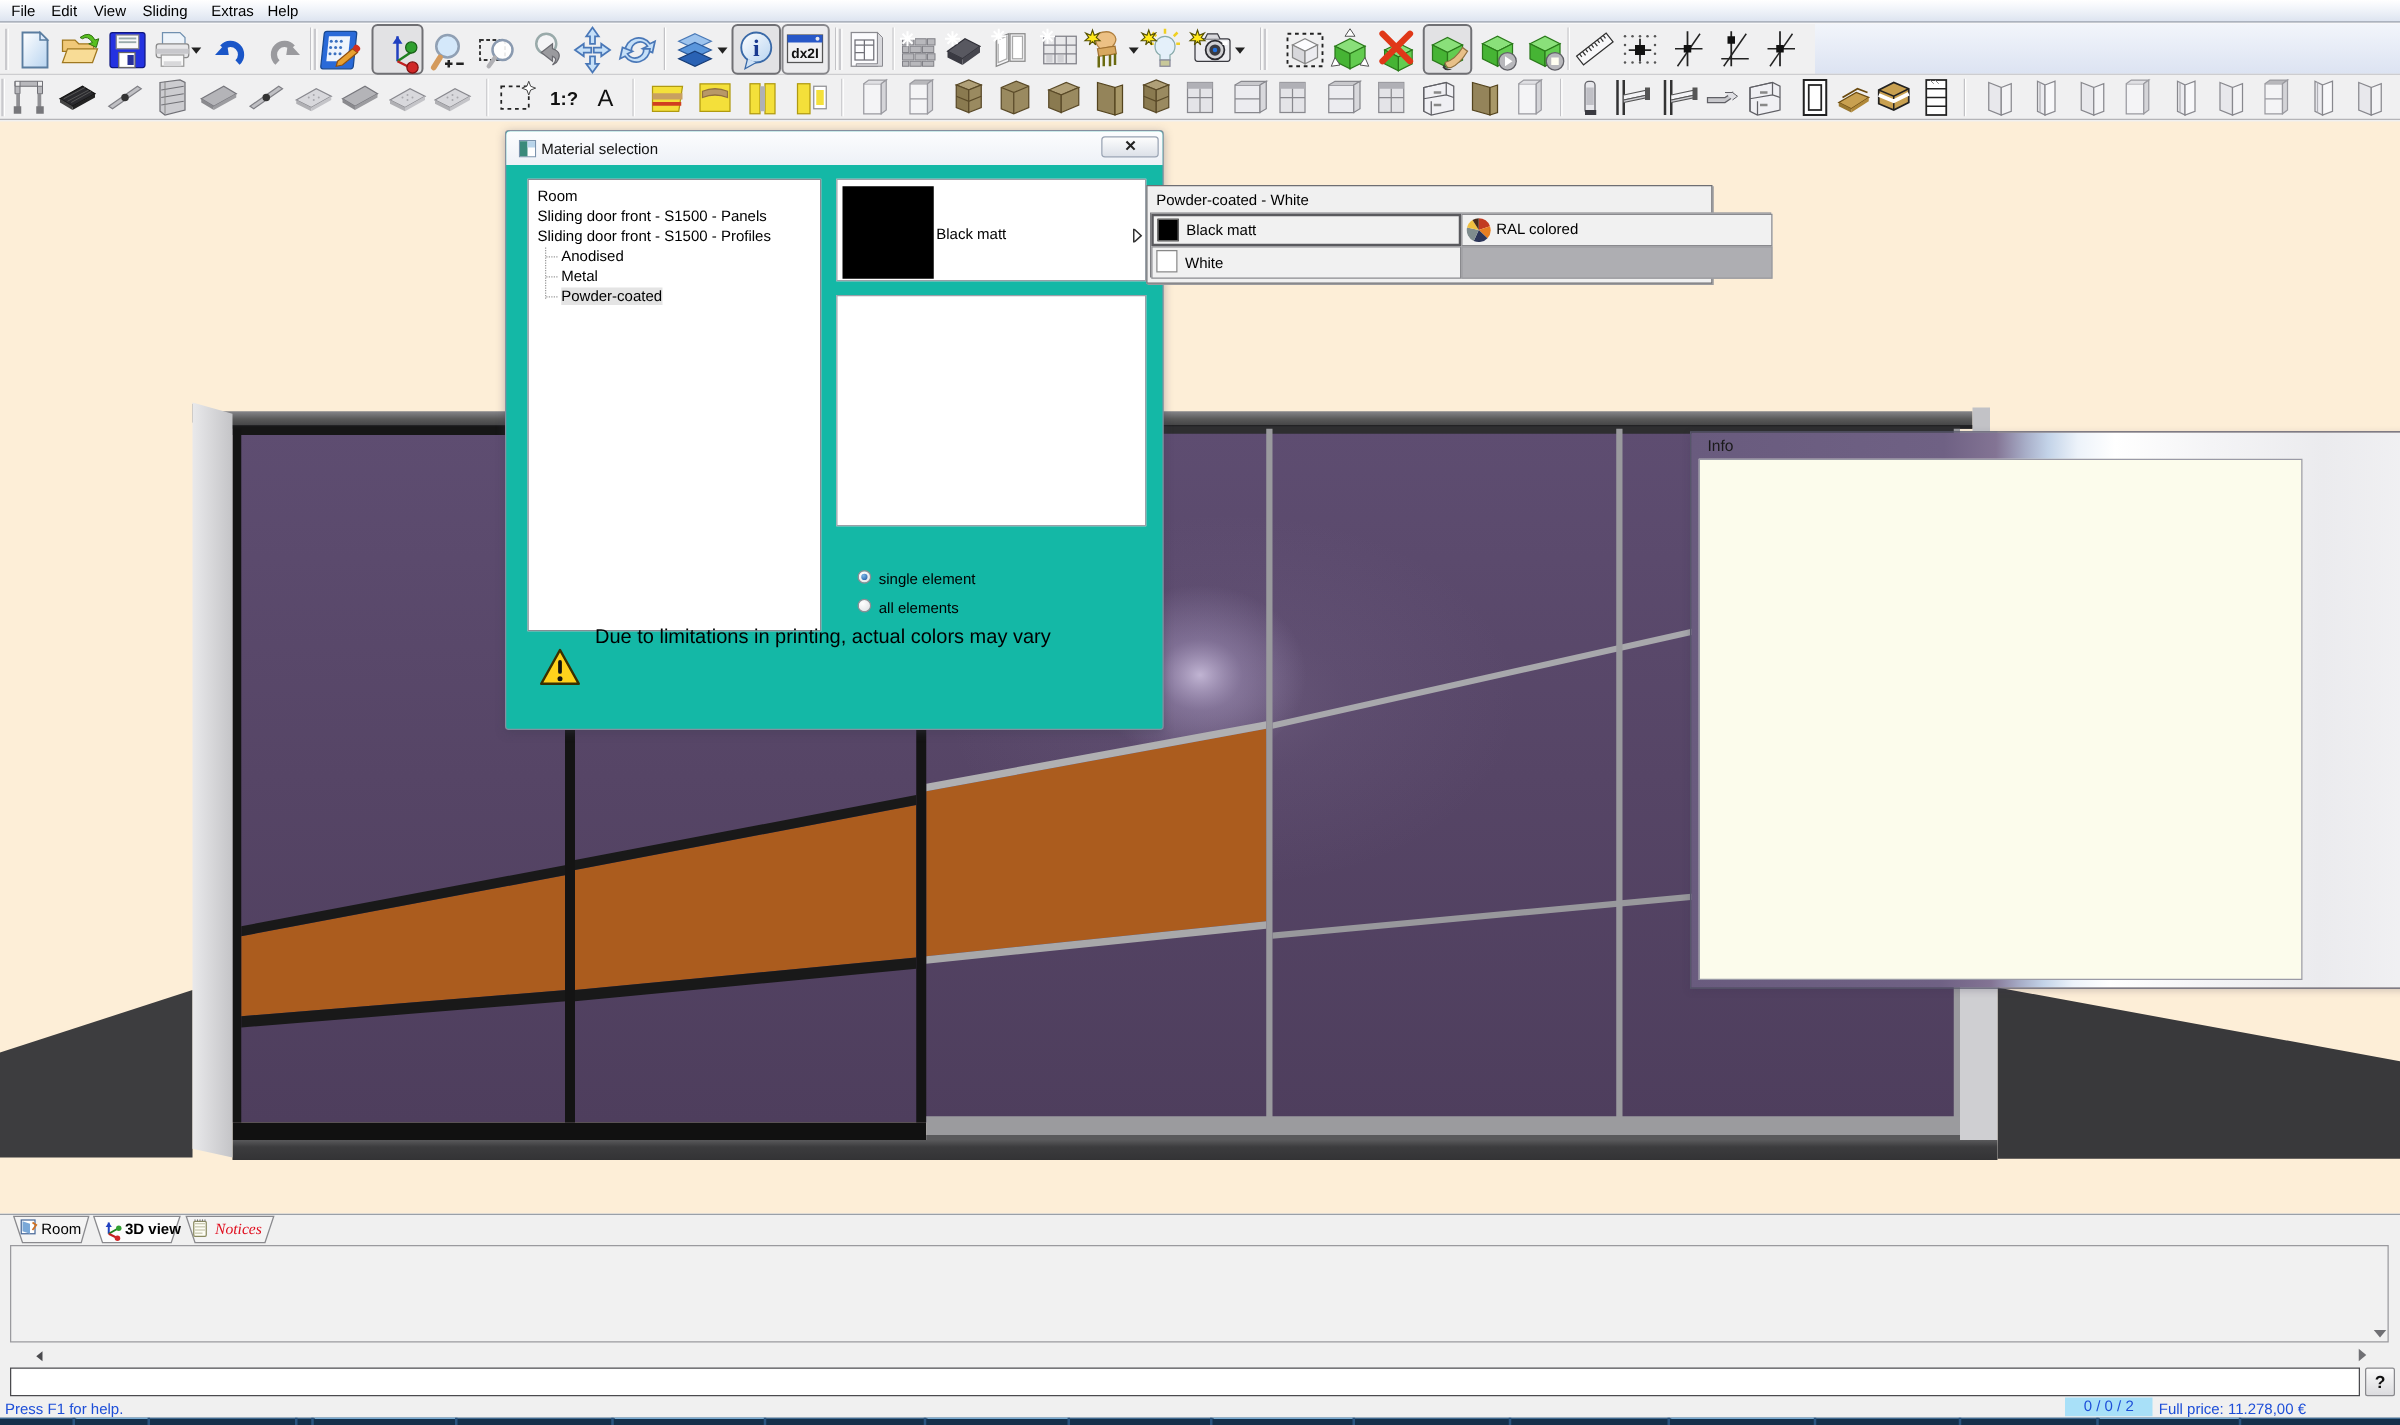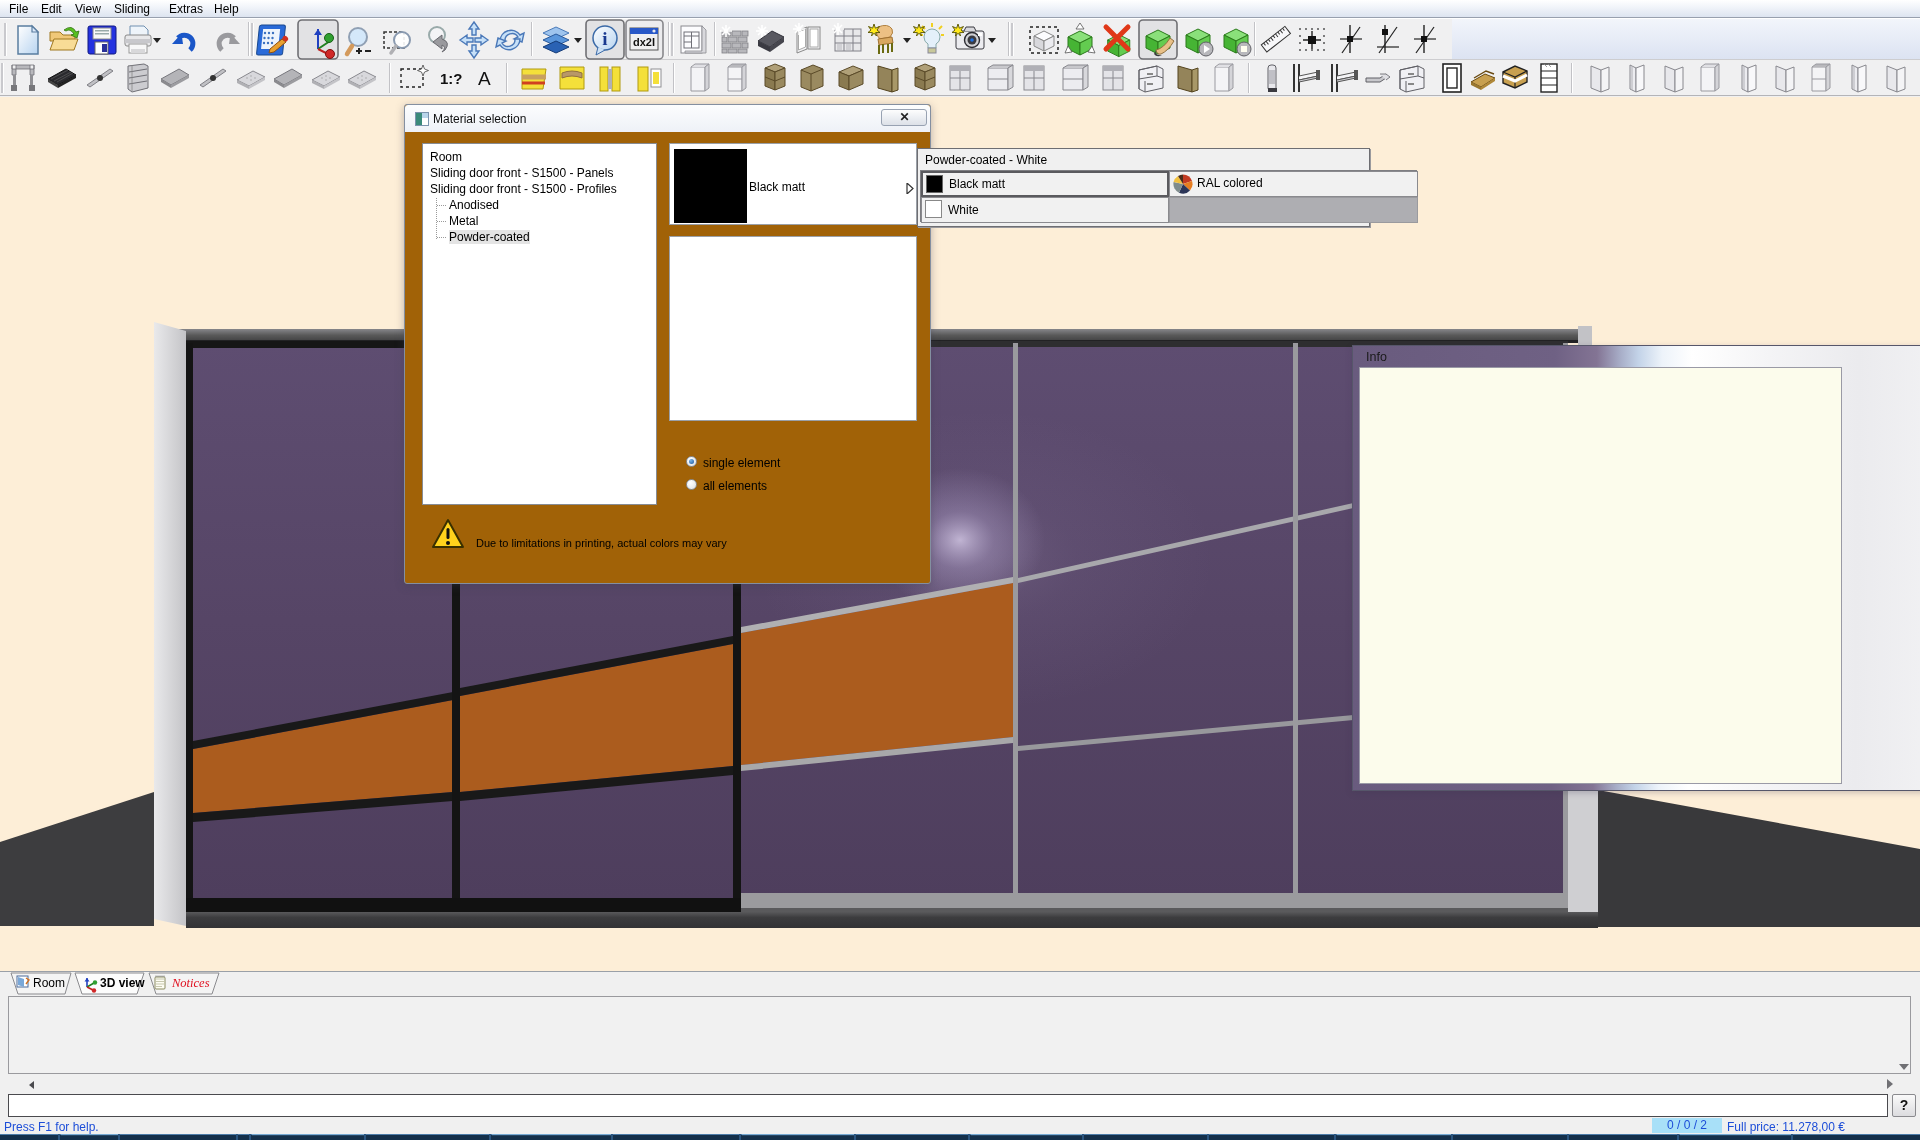--- a/index.html
+++ b/index.html
@@ -8,21 +8,21 @@
 
 #menubar{left:0;top:0;width:1920px;height:18px;background:linear-gradient(#ffffff, #f2f5fa 40%, #dde4f0 100%);border-bottom:1px solid #98a0ae;box-shadow:0 1px 0 #ffffff;font-size:12px;color:#000;}
 #menubar span{position:absolute;top:2px;}
 
 #tb1{left:0;top:19px;width:1920px;height:41px;background:#f0f0f1;border-bottom:1px solid #cdcdd0;}
 #tb1r{left:1452px;top:19px;width:468px;height:41px;background:linear-gradient(#f2f5fb,#dce3f2);border-bottom:1px solid #cdcdd0;}
 #tb2{left:0;top:61px;width:1920px;height:35px;background:#f0f0f1;border-bottom:1px solid #b4b4b8;}
 
 #canvas{left:0;top:97px;width:1920px;height:874px;}
 
-#mat{left:404px;top:104px;width:527px;height:480px;background:#a16207;border:1px solid #848fa0;border-radius:3px;box-shadow:0 2px 8px rgba(60,60,80,.35);}
+#mat{left:404px;top:104px;width:527px;height:480px;background:#14b8a6;border:1px solid #848fa0;border-radius:3px;box-shadow:0 2px 8px rgba(60,60,80,.35);}
 #mat .tbar{position:absolute;left:0;top:0;width:100%;height:27px;background:linear-gradient(#fcfdfe,#eef1f7);border-radius:3px 3px 0 0;}
 #mat .ttl{position:absolute;left:28px;top:7px;font-size:12px;color:#111;}
 #mat .close{position:absolute;right:3px;top:4px;width:46px;height:17px;background:linear-gradient(#fdfdfd,#e9ecf1 60%,#dde1e8);border:1px solid #98a2b2;border-radius:3px;text-align:center;font-size:12px;line-height:15px;color:#222;font-weight:bold;letter-spacing:-1px;}
 #list{left:17px;top:38px;width:235px;height:362px;background:#fff;border:1px solid #878c94;font-size:12px;color:#000;}
 #list div{position:absolute;left:7px;white-space:nowrap;}
 #swbox{left:264px;top:38px;width:248px;height:82px;background:#fff;border:1px solid #9aa0a8;}
 #prevbox{left:264px;top:131px;width:248px;height:185px;background:#fff;border:1px solid #9aa0a8;}
 #applybox{left:264px;top:329px;width:247px;height:71px;border:1px solid #c0c0c0;border-radius:3px;}
 #applybox .lbl{position:absolute;left:8px;top:-7px;background:#f0f0f0;padding:0 3px;font-size:12px;}
 .radio{position:absolute;width:11px;height:11px;border-radius:50%;border:1px solid #8a8f96;background:radial-gradient(circle at 35% 30%,#ffffff,#dcdfe2);}
@@ -711,21 +711,21 @@
   <div id="prevbox" class="abs"></div>
   <div class="radio sel abs" style="left:281px;top:351px"></div>
       <div class="rtext" style="left:298px;top:351px">single element</div>
   <div class="radio abs" style="left:281px;top:374px"></div>
       <div class="rtext" style="left:298px;top:374px">all elements</div>
   <svg class="abs" style="left:26px;top:413px" width="34" height="32" viewBox="0 0 34 32">
         <path d="M17 2 L32 29 L2 29 Z" fill="#ffd21c" stroke="#3a3000" stroke-width="2" stroke-linejoin="round"></path>
         <rect x="15.5" y="10" width="3" height="11" rx="1.5" fill="#111"></rect>
         <circle cx="17" cy="25" r="2" fill="#111"></circle>
       </svg>
-  <div class="abs" style="left:71px;top:432px;font-size:11px">Due to limitations in printing, actual colors may vary</div>
+  <div class="abs" style="left:71px;top:396px;font-size:16px">Due to limitations in printing, actual colors may vary</div>
 </div>
 <div id="drop" class="abs">
       <div class="hdr">Powder-coated - White</div>
 <div class="abs" style="left:2px;top:21px;width:497px;height:52px;border:1px solid #7e7e82;background:#f0f0f0;">
   <div class="abs" style="left:0;top:0;width:248px;height:26px;border:2px solid #5a5a5e;background:#f1f1f1;">
     <div class="abs" style="left:3px;top:2px;width:17px;height:18px;background:#000;border:1px solid #666;"></div>
     <span class="abs" style="left:26px;top:4px;font-size:12px;">Black matt</span>
   </div>
   <div class="abs" style="left:248px;top:0;width:249px;height:26px;border:1px solid #8a8a8e;background:#f1f1f1;">
     <svg class="abs" style="left:3px;top:2px" width="20" height="20" viewBox="0 0 20 20">

